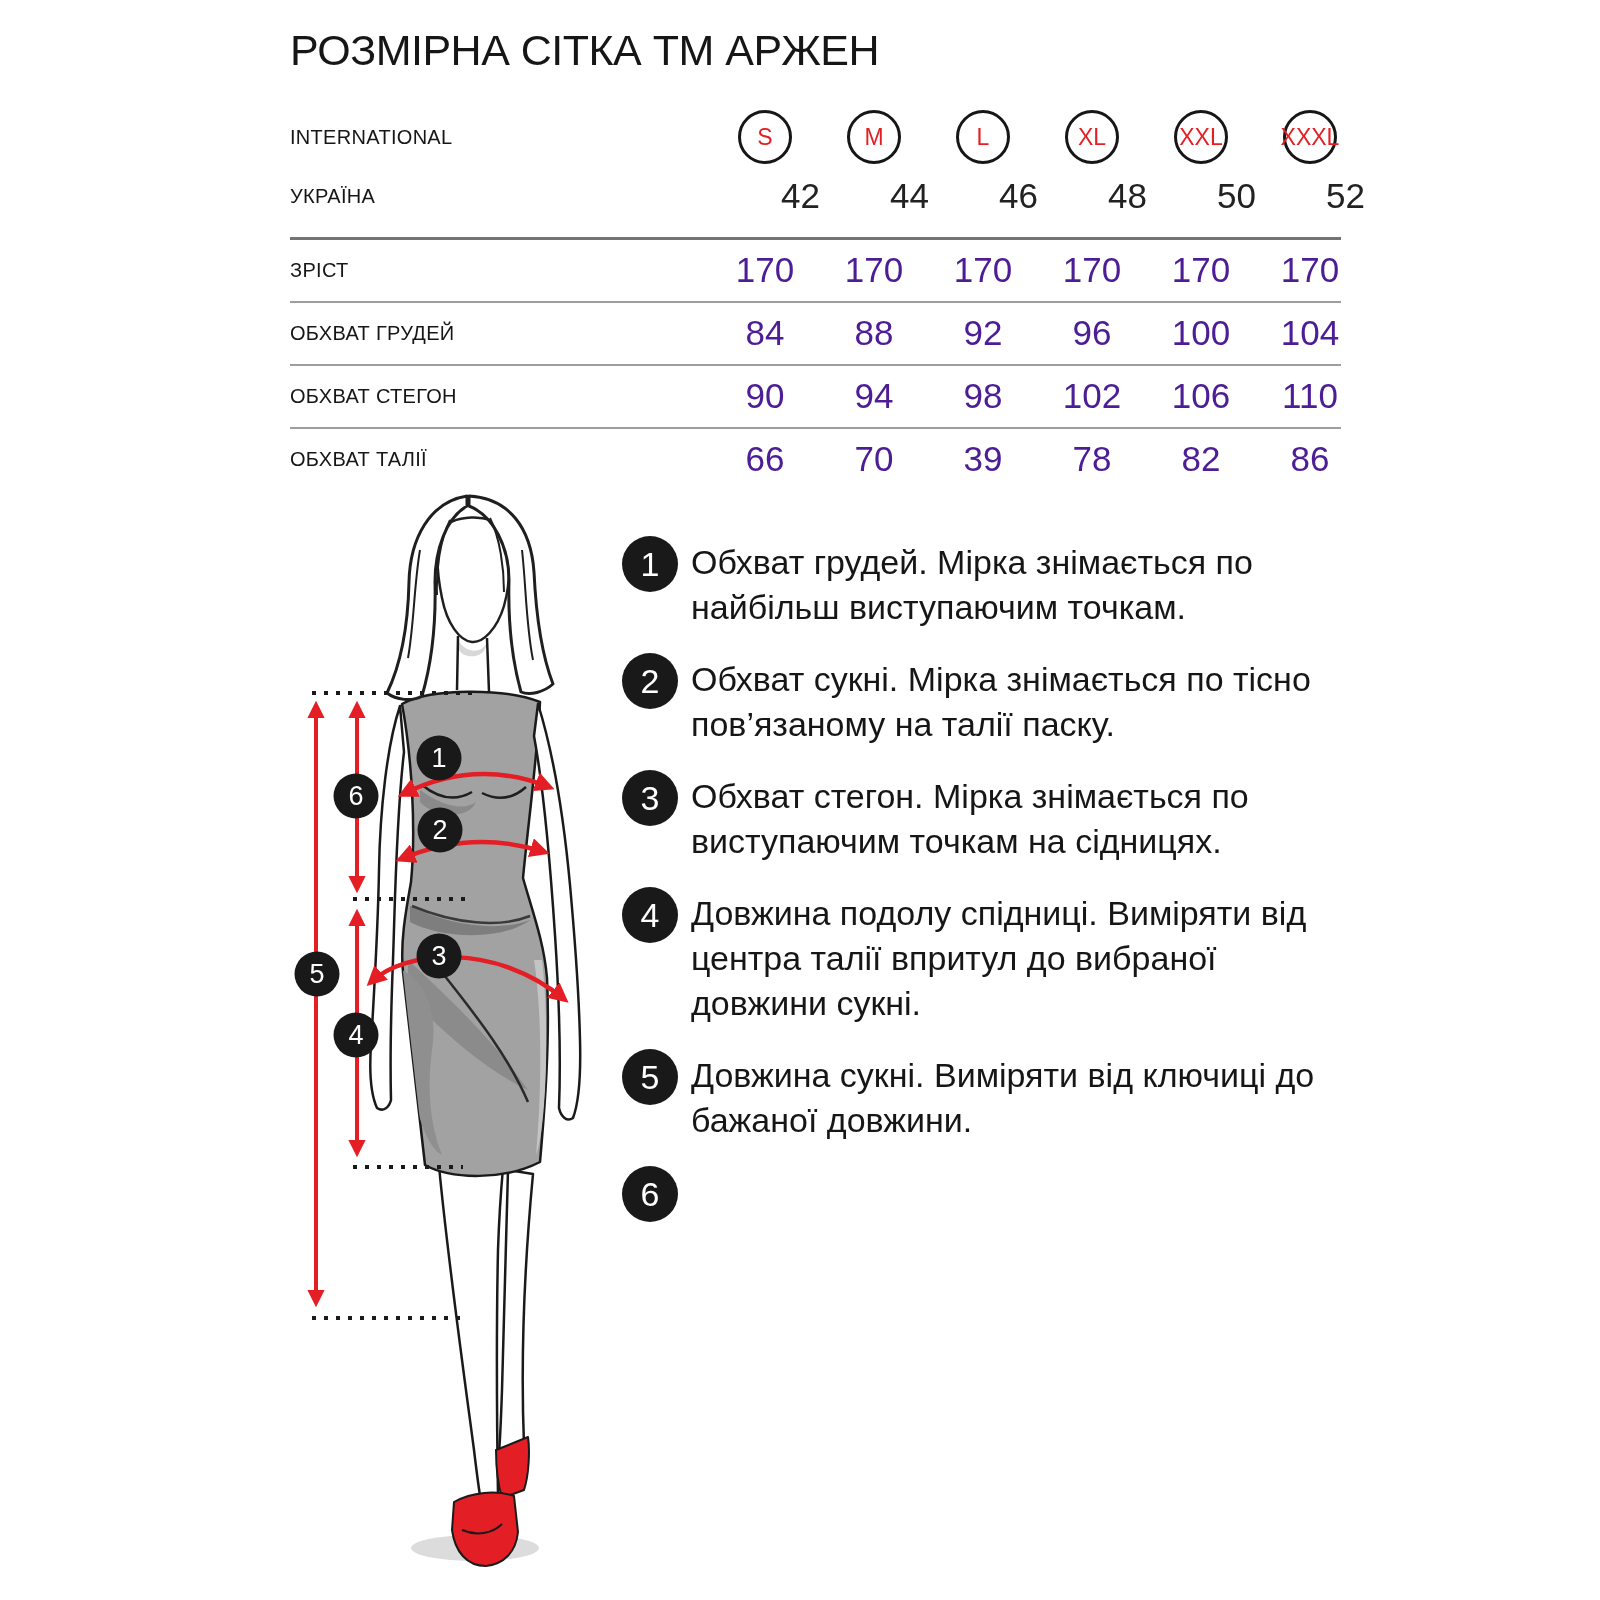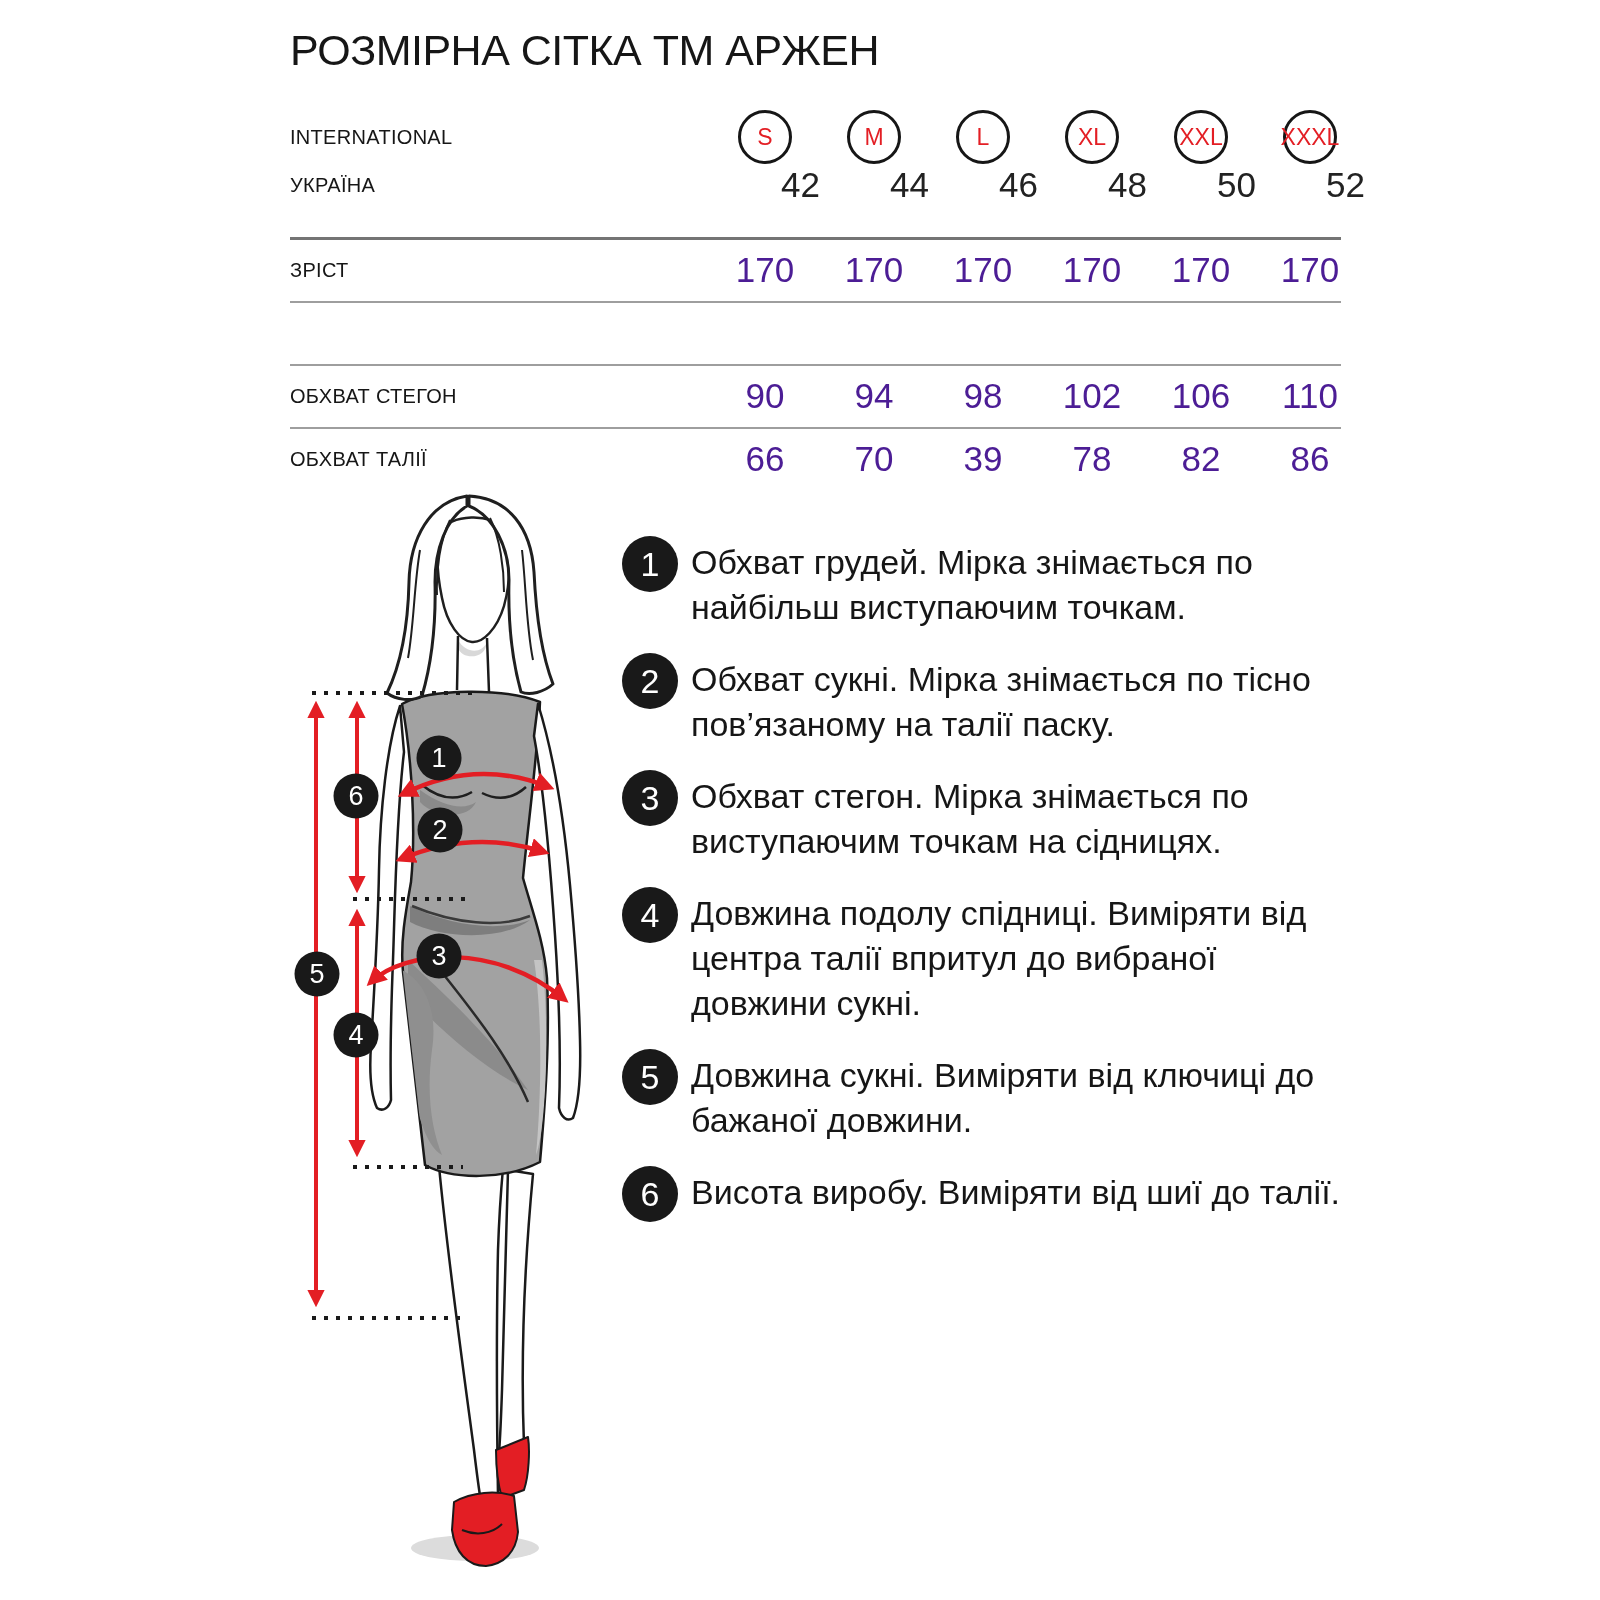--- a/index.html
+++ b/index.html
@@ -62,21 +62,21 @@
   <div class="size-badge" style="left:1065px">
       <span>XL</span>
     </div>
   <div class="size-badge" style="left:1174px">
       <span>XXL</span>
     </div>
   <div class="size-badge" style="left:1283px">
       <span>XXXL</span>
     </div>
 
-  <div class="trow" style="top:163px">
+  <div class="trow" style="top:174px">
     <span class="tlabel">УКРАЇНА</span>
     <span class="tval black" style="left:420px">42</span>
     <span class="tval black" style="left:529px">44</span>
     <span class="tval black" style="left:638px">46</span>
     <span class="tval black" style="left:747px">48</span>
     <span class="tval black" style="left:856px">50</span>
     <span class="tval black" style="left:965px">52</span>
   </div>
 
   <div class="divider dark" style="top:237px"></div>
@@ -85,20 +85,29 @@
     <span class="tlabel">ЗРІСТ</span>
     <span class="tval gray" style="left:420px">170</span>
     <span class="tval gray" style="left:529px">170</span>
     <span class="tval gray" style="left:638px">170</span>
     <span class="tval gray" style="left:747px">170</span>
     <span class="tval gray" style="left:856px">170</span>
     <span class="tval gray" style="left:965px">170</span>
   </div>
   <div class="divider light" style="top:301px"></div>
 
+  <div class="trow" style="top:311px">
+    <span class="tlabel">ОБХВАТ ГРУДЕЙ</span>
+    <span class="tval gray" style="left:420px">84</span>
+    <span class="tval gray" style="left:529px">88</span>
+    <span class="tval gray" style="left:638px">92</span>
+    <span class="tval gray" style="left:747px">96</span>
+    <span class="tval gray" style="left:856px">100</span>
+    <span class="tval gray" style="left:965px">104</span>
+  </div>
   <div class="divider light" style="top:364px"></div>
 
   <div class="trow" style="top:374px">
     <span class="tlabel">ОБХВАТ СТЕГОН</span>
     <span class="tval gray" style="left:420px">90</span>
     <span class="tval gray" style="left:529px">94</span>
     <span class="tval gray" style="left:638px">98</span>
     <span class="tval gray" style="left:747px">102</span>
     <span class="tval gray" style="left:856px">106</span>
     <span class="tval gray" style="left:965px">110</span>
@@ -220,17 +229,16 @@
     <div class="instr">
       <div class="instr-num">4</div>
       <div class="instr-body"><span class="term">Довжина подолу спідниці.</span> <span>Виміряти від центра талії впритул до вибраної довжини сукні.</span></div>
     </div>
     <div class="instr">
       <div class="instr-num">5</div>
       <div class="instr-body"><span class="term">Довжина сукні.</span> <span>Виміряти від ключиці до бажаної довжини.</span></div>
     </div>
     <div class="instr">
       <div class="instr-num">6</div>
-      <div class="instr-body"><span class="term">Висота виробу.</span> <span>Виміряти від шиї до талії.</span></div>
     </div>
   </div>
 
 </div>
 
 </body></html>

